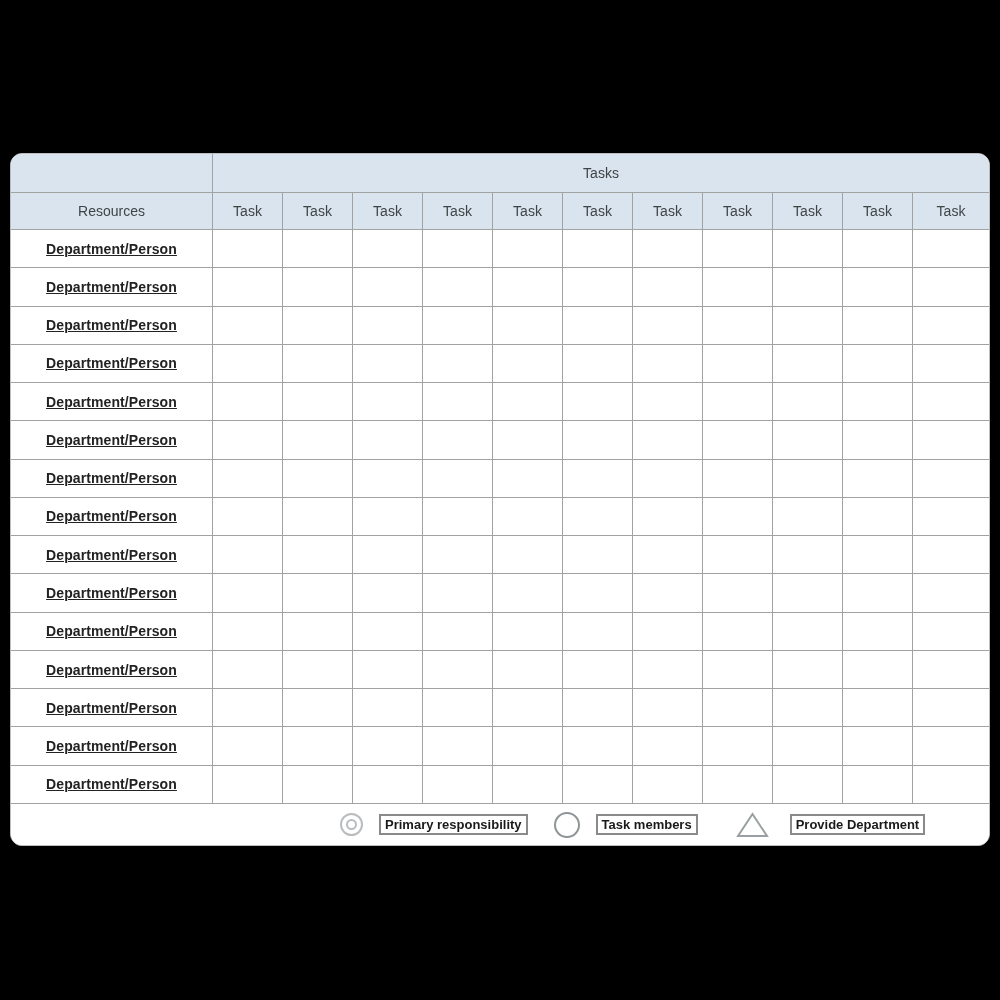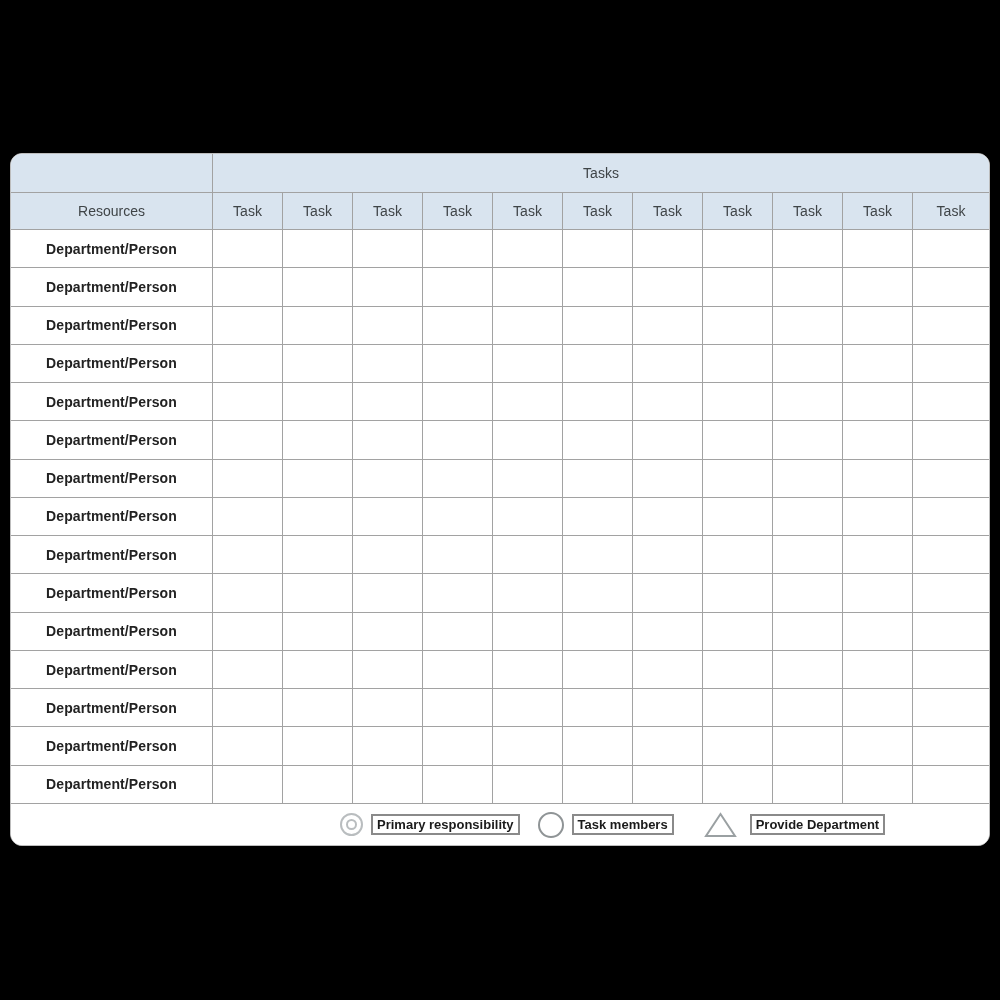--- a/index.html
+++ b/index.html
@@ -44,28 +44,29 @@
   }
   .cell.nrb{border-right:none;}
   .hdr{background:var(--header-bg);}
   .hdr-label{
     font-size:14px;color:var(--header-text);
     white-space:nowrap;
   }
   .tasks-span{grid-column:2 / -1;}
   .row-label-cell .row-label{
     font-size:14px;font-weight:bold;color:var(--row-text);
-    white-space:nowrap;letter-spacing:0.1px;
+    white-space:nowrap;letter-spacing:0.1px;text-decoration:underline;
   }
   .legend{
     flex:0 0 41px;
     display:flex;align-items:center;
     padding-left:329px;
     box-sizing:border-box;
     background:var(--card-bg);
+    gap:8px;
   }
   .lg-box{
     border:2px solid var(--legend-border);
     padding:1px 4px;
     font-size:13px;font-weight:bold;color:var(--legend-text);
     white-space:nowrap;line-height:15px;
   }
   .lg-icon{flex:0 0 auto;display:flex;align-items:center;justify-content:center;}
   .double-circle{
     width:19px;height:19px;border-radius:50%;

